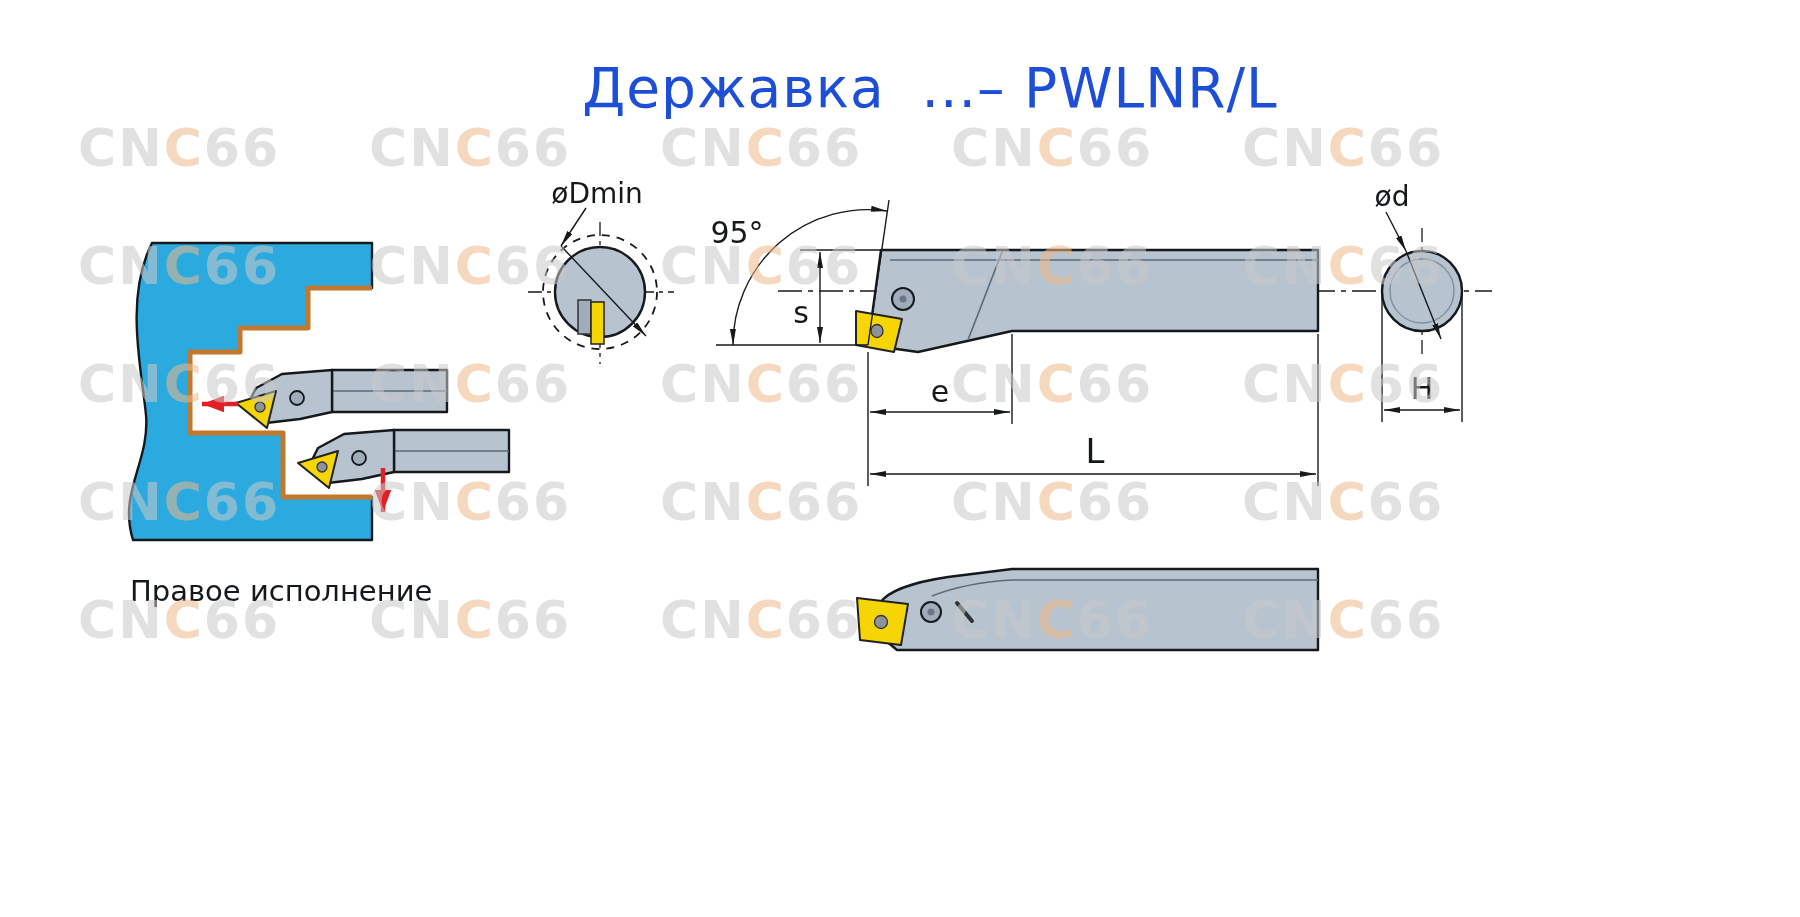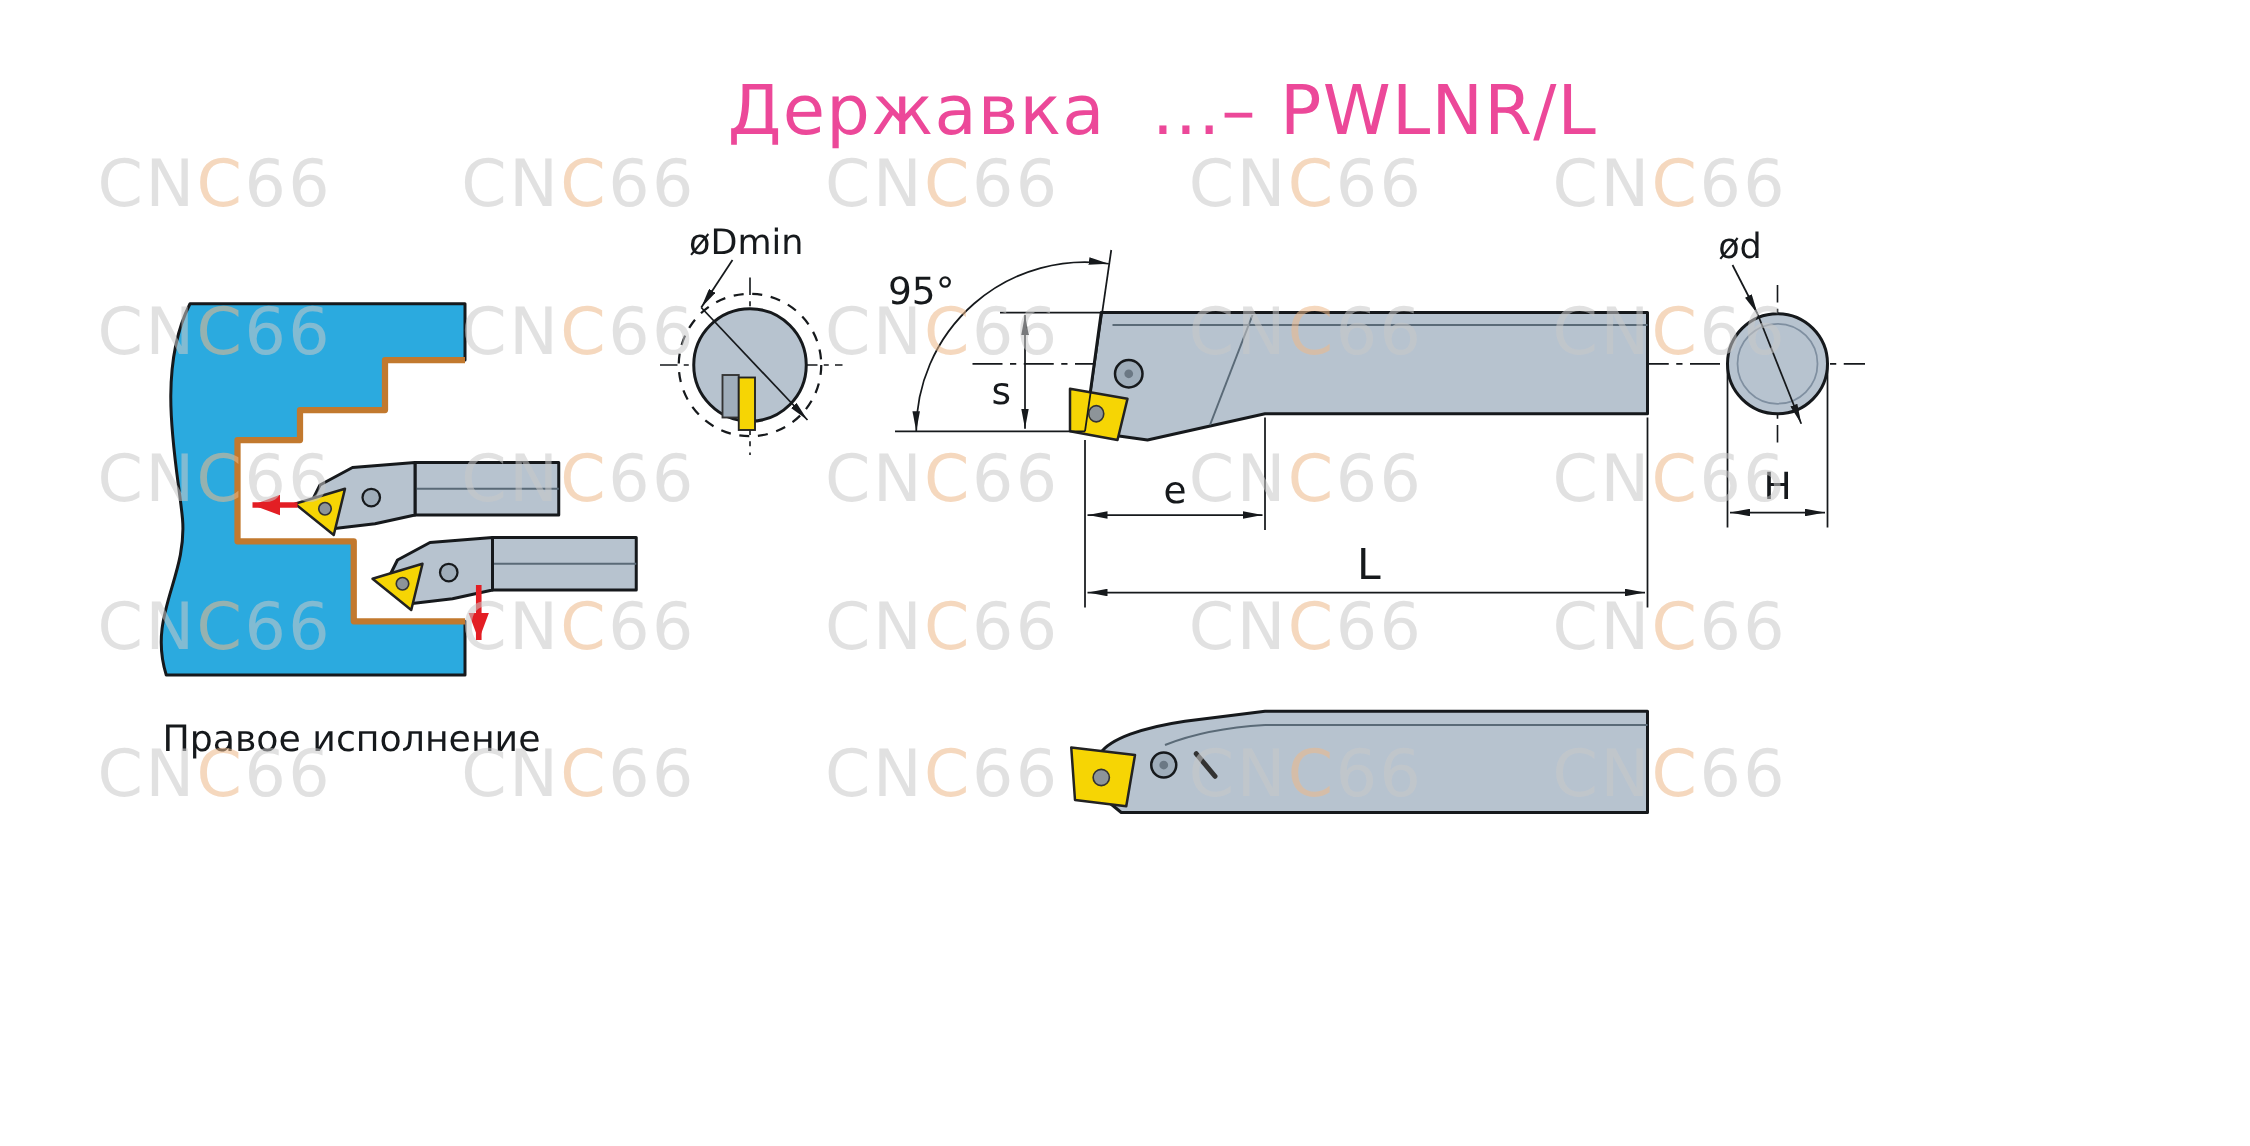--- a/index.html
+++ b/index.html
@@ -1,23 +1,23 @@
 <!DOCTYPE html>
 <html><head>
 <meta charset="utf-8">
 <style>
   *{margin:0;padding:0;box-sizing:border-box}
   html,body{background:#fff}
   body{width:1800px;height:917px;overflow:hidden;font-family:"DejaVu Sans",sans-serif}
   #canvas{position:relative;width:1800px;height:917px;background:#ffffff;overflow:hidden}
   .title{position:absolute;top:56px;left:930px;transform:translateX(-50%);
-         font-size:55px;color:#ec4899;letter-spacing:1px;white-space:pre}
+         font-size:55px;color:#1d4ed8;letter-spacing:1px;white-space:pre}
   svg.draw{position:absolute;left:0;top:0}
   .wm-layer{position:absolute;left:0;top:0;width:100%;height:100%;opacity:.55;pointer-events:none}
-  .wm{position:absolute;font-weight:400;font-size:52px;letter-spacing:2px;color:#c9c9c9;white-space:nowrap}
+  .wm{position:absolute;font-weight:700;font-size:52px;letter-spacing:2px;color:#c9c9c9;white-space:nowrap}
   .wm .o{color:#eeb98a}
   text{font-family:"DejaVu Sans",sans-serif;fill:#16191c}
   .t28{font-size:28px}.t30{font-size:30px}.t34{font-size:34px}.t29{font-size:29px}
   .thin{stroke:#16191c;stroke-width:1.4;fill:none}
   .cl{stroke:#16191c;stroke-width:1.4;fill:none;stroke-dasharray:24 6 5 6}
   .cross{stroke:#16191c;stroke-width:1.3;fill:none;stroke-dasharray:14 5 4 5}
   .dash{stroke:#16191c;stroke-width:1.8;fill:none;stroke-dasharray:8 7}
   .out{stroke:#16191c;stroke-width:2.4;stroke-linejoin:round}
   .edge{stroke:#5a6a77;stroke-width:1.6;fill:none}
 </style>

